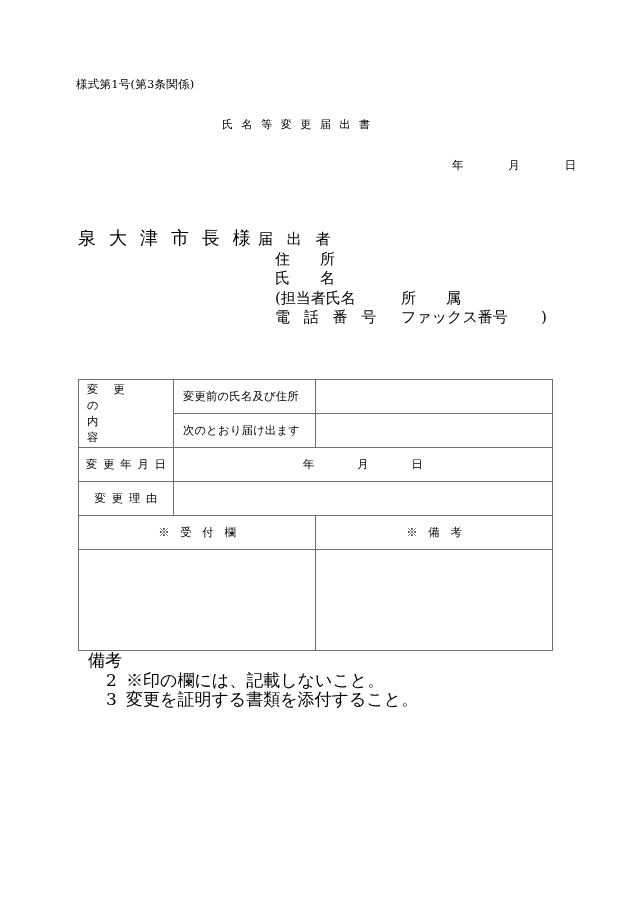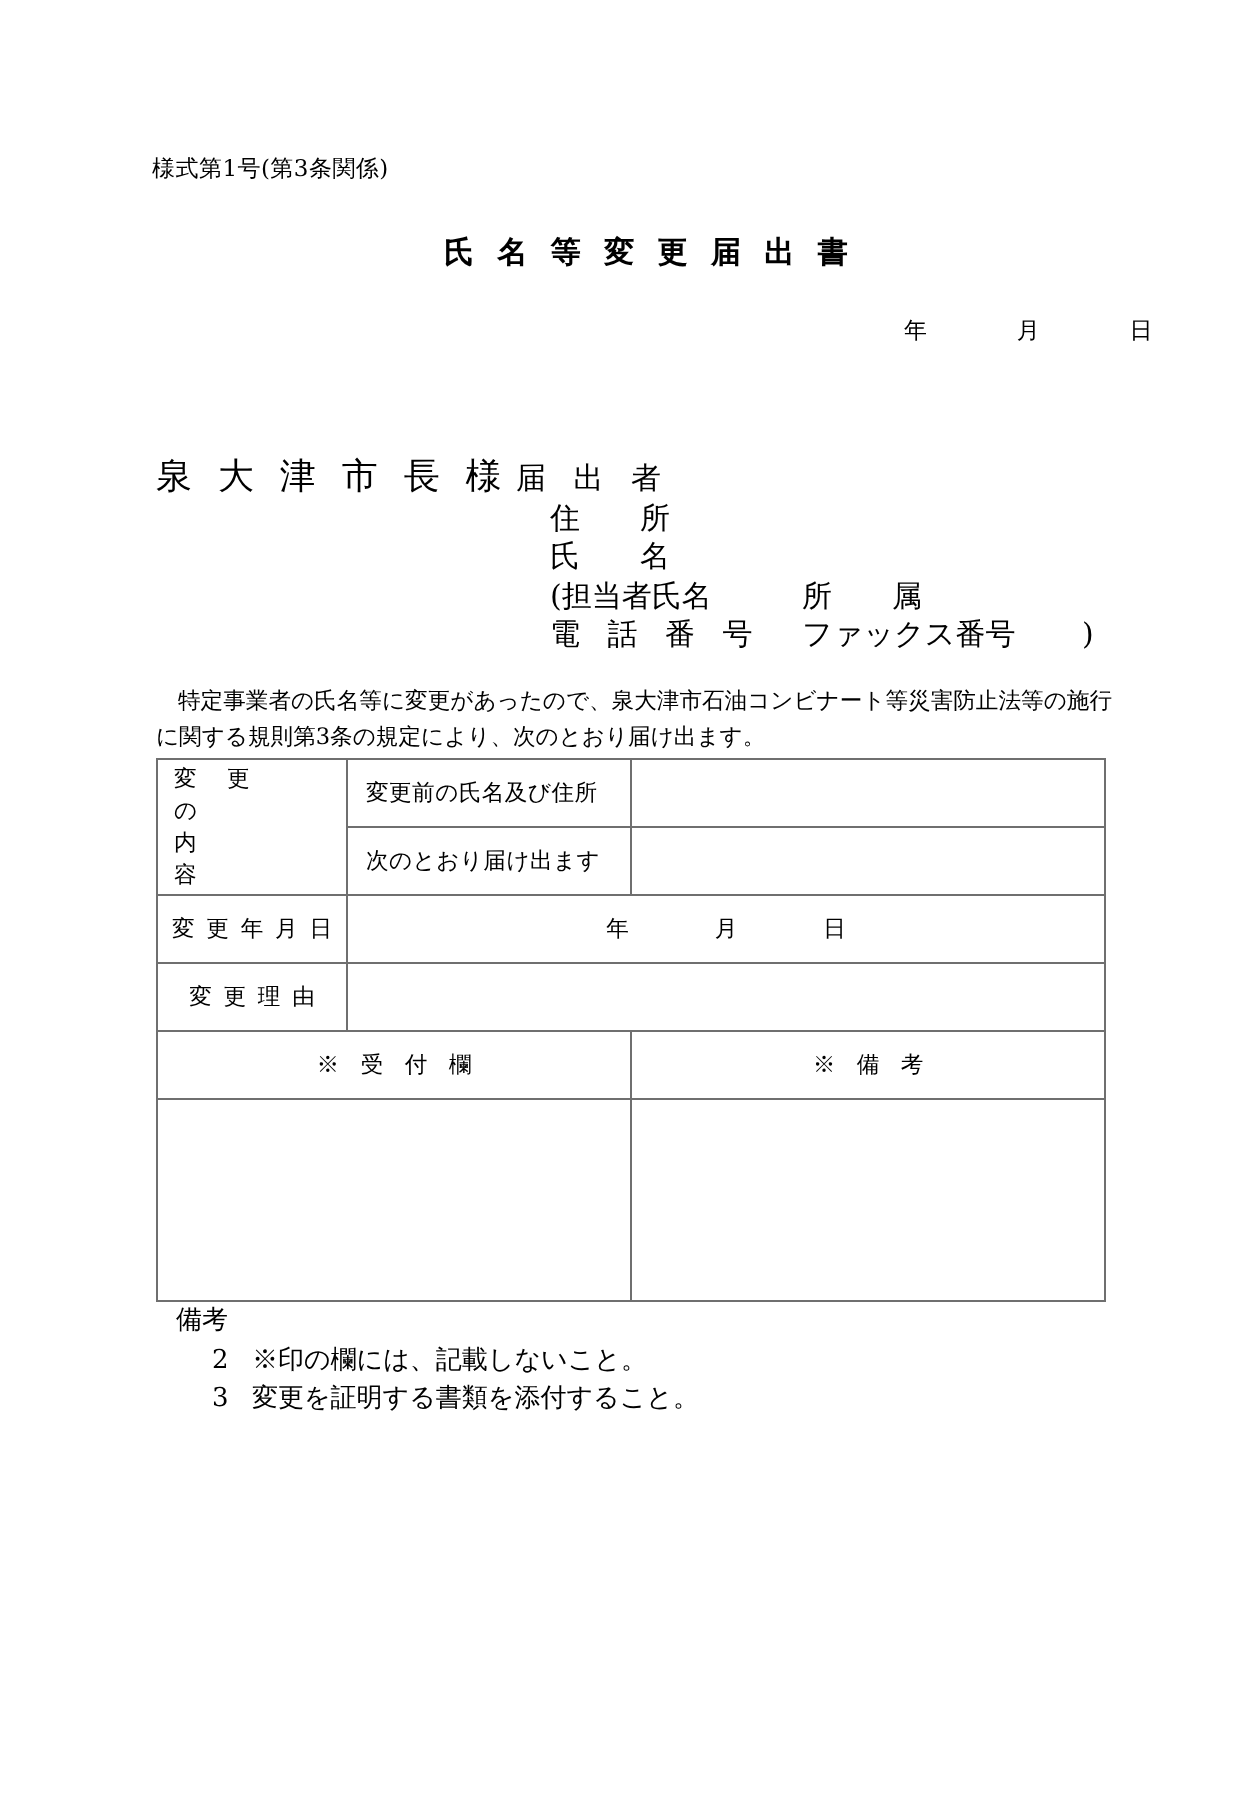--- a/index.html
+++ b/index.html
@@ -28,23 +28,22 @@
   
   #form-code {
     left: 76px;
     top: 77px;
     font-size: 11.5px;
     letter-spacing: 0.02em;
   }
   #doc-title {
     left: 222px;
     top: 117px;
-    font-size: 15px;
+    font-size: 11px;
     letter-spacing: 0.78em;
-    font-weight: bold;
   }
   #date-line {
     left: 452px;
     top: 158px;
     font-size: 11.5px;
     letter-spacing: 1.45em;
   }
   #addressee {
     left: 78px;
     top: 191px;
@@ -126,21 +125,21 @@
     text-align: center;
     letter-spacing: 0.95em;
     padding-left: 0.95em;
   }
   .tall-box { height: 100px !important; }
 
   
   #notes {
     left: 88px;
     top: 651px;
-    font-size: 13px;
+    font-size: 17px;
     line-height: 19.5px;
   }
   #notes .note-head { white-space: nowrap; }
   #notes .note-row { white-space: nowrap; padding-left: 18px; }
   #notes .note-num { display: inline-block; width: 20px; }
 </style>
 </head>
 <body>
 
 <div class="page">
@@ -172,23 +171,20 @@
       <span class="col-b">所　　属</span>
     </div>
 
     <div class="row">
       <span class="lbl indent1 sp3">電 話 番 号</span>
       <span class="col-b">ファックス番号</span>
       <span class="col-c">)</span>
     </div>
   </div>
 
-  <div class="abs serif" id="body-paragraph">
-    <span class="lead">特定事業者の氏名等に変更があったので、泉大津市石油コンビナート等災害防止法等の施行に関する規則第3条の規定により、次のとおり届け出ます。</span>
-  </div>
 
   <table id="main-table">
     <colgroup>
       <col style="width:95px">
       <col style="width:142px">
       <col style="width:237px">
     </colgroup>
     <tbody>
       <tr>
         <td class="label" rowspan="2">

